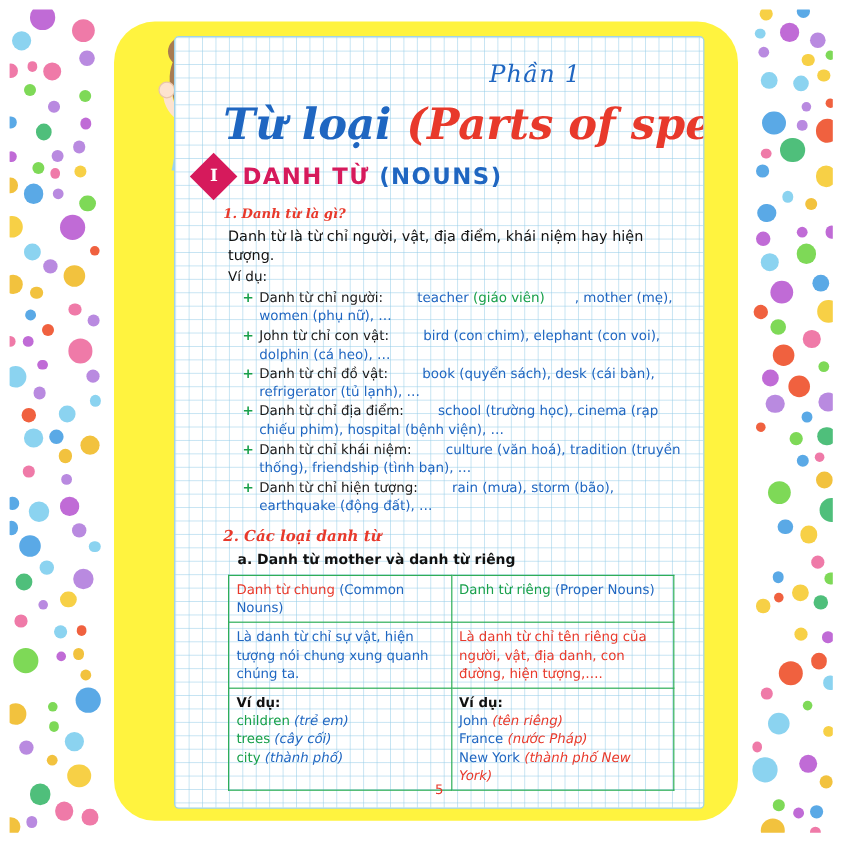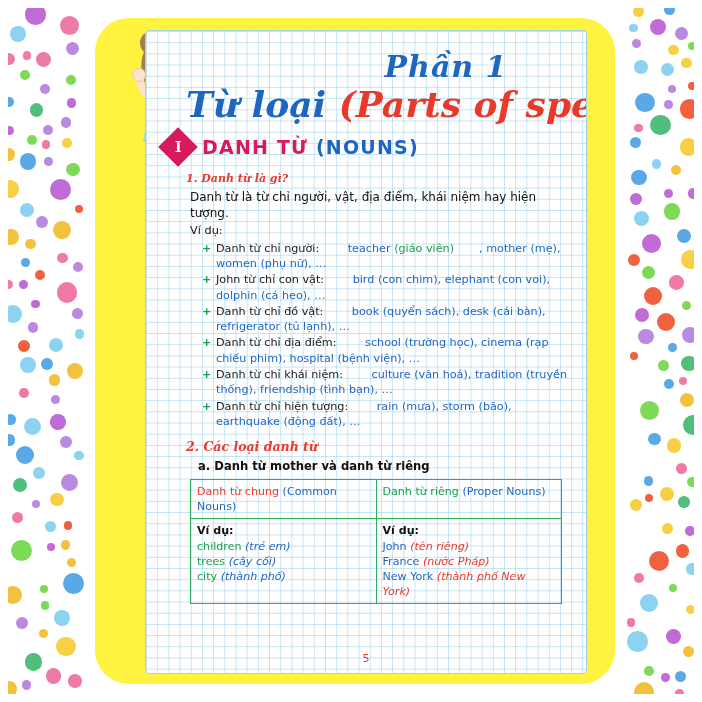--- a/index.html
+++ b/index.html
@@ -73,23 +73,23 @@
   }
 
   
   .phan-1 {
     position: absolute;
     left: 175px;
     top: 18px;
     width: 250px;
     text-align: center;
     font-family: "DejaVu Serif", serif;
-    font-weight: bold;
+    font-weight: normal;
     font-style: italic;
-    font-size: 30px;
+    font-size: 20px;
     color: #1f66c1;
     letter-spacing: 1px;
   }
 
   .title-script {
     position: absolute;
     left: 40px;
     top: 52px;
     width: 400px;
     text-align: center;
@@ -503,20 +503,24 @@
         <tbody>
             <tr>
           <td class="hdr-left">
             <span>Danh từ chung </span><span class="en">(Common Nouns)</span>
           </td>
           <td class="hdr-right">
             <span>Danh từ riêng </span><span class="en">(Proper Nouns)</span>
           </td>
         </tr>
         <tr>
+          <td class="body-left">Là danh từ chỉ sự vật, hiện tượng nói chung xung quanh chúng ta.</td>
+          <td class="body-right">Là danh từ chỉ tên riêng của người, vật, địa danh, con đường, hiện tượng,….</td>
+        </tr>
+        <tr>
           <td>
             <div class="ex-label">Ví dụ:</div>
             <div class="ex-line"><span>children </span><span class="tr">(trẻ em)</span></div>
             <div class="ex-line"><span>trees </span><span class="tr">(cây cối)</span></div>
             <div class="ex-line"><span>city </span><span class="tr">(thành phố)</span></div>
           </td>
           <td>
             <div class="ex-label">Ví dụ:</div>
             <div class="ex-line-r"><span>John </span><span class="tr">(tên riêng)</span></div>
             <div class="ex-line-r"><span>France </span><span class="tr">(nước Pháp)</span></div>

